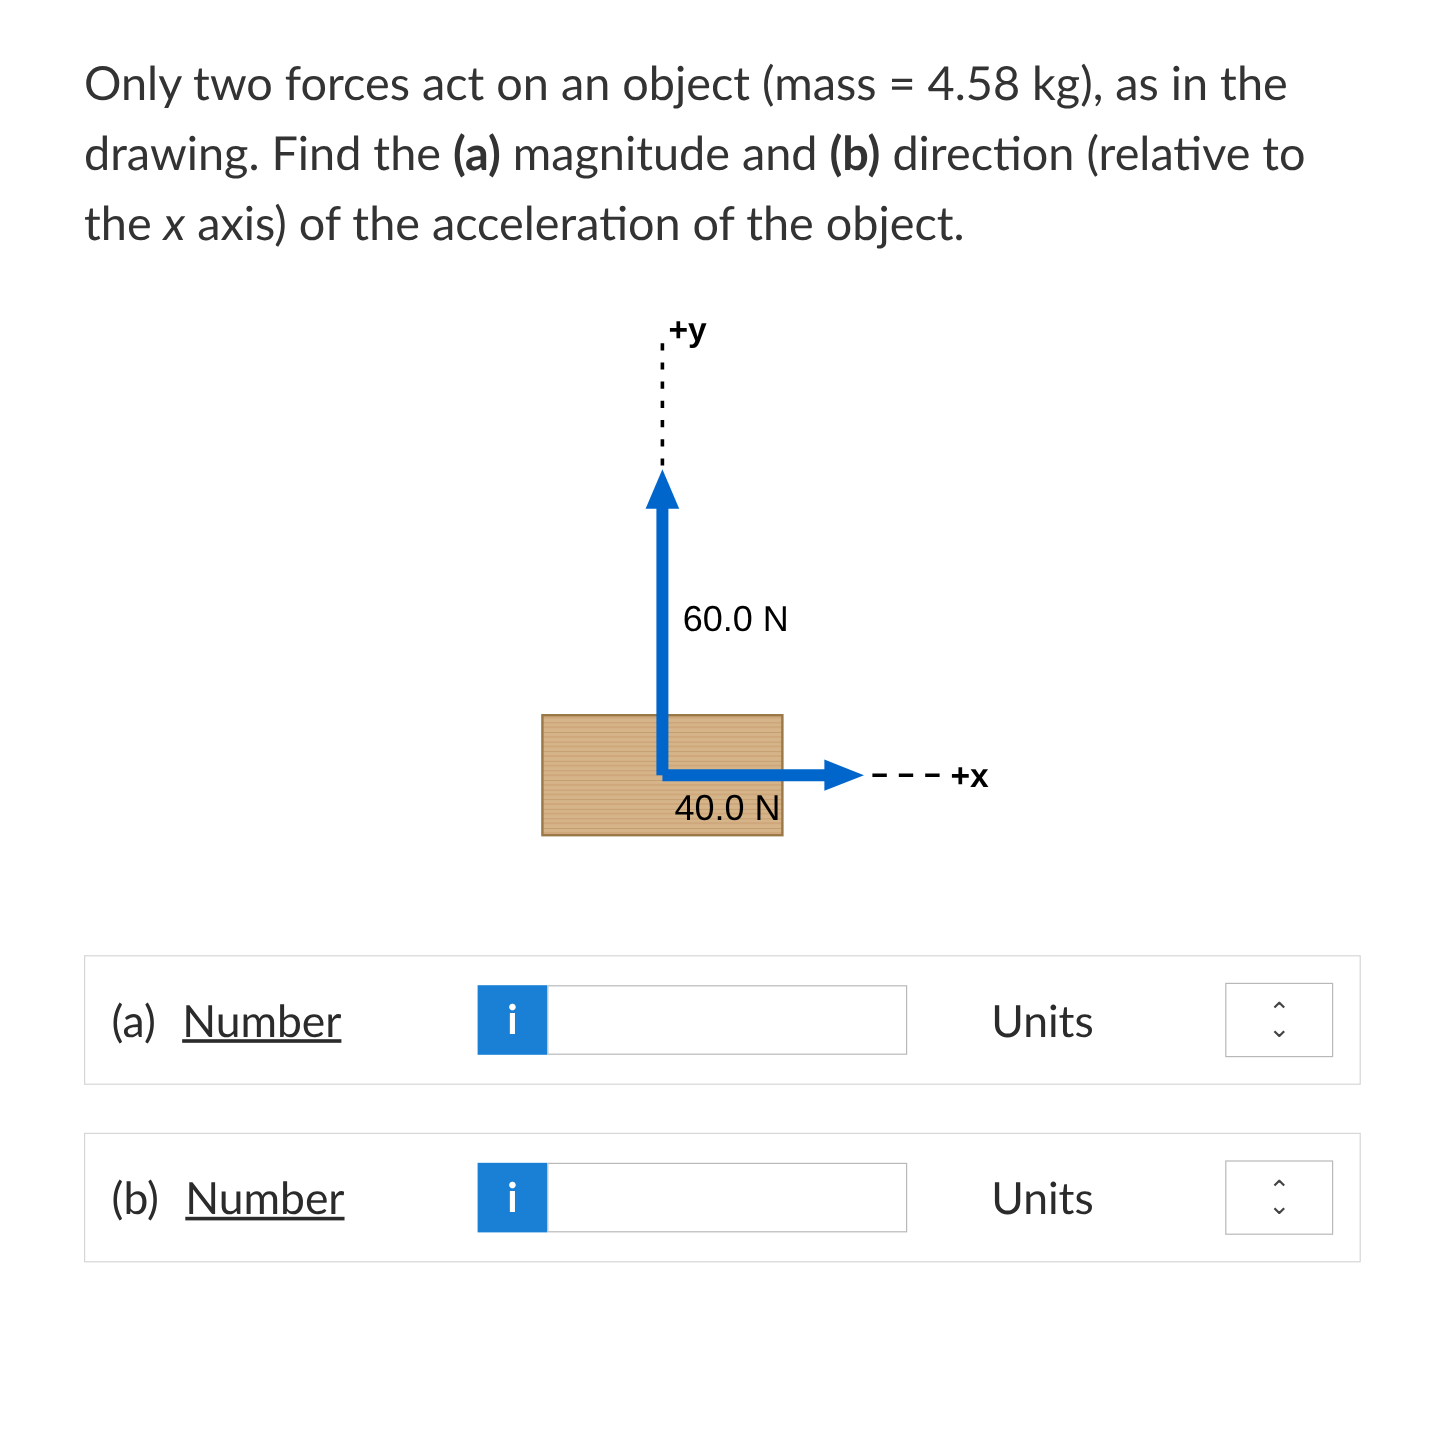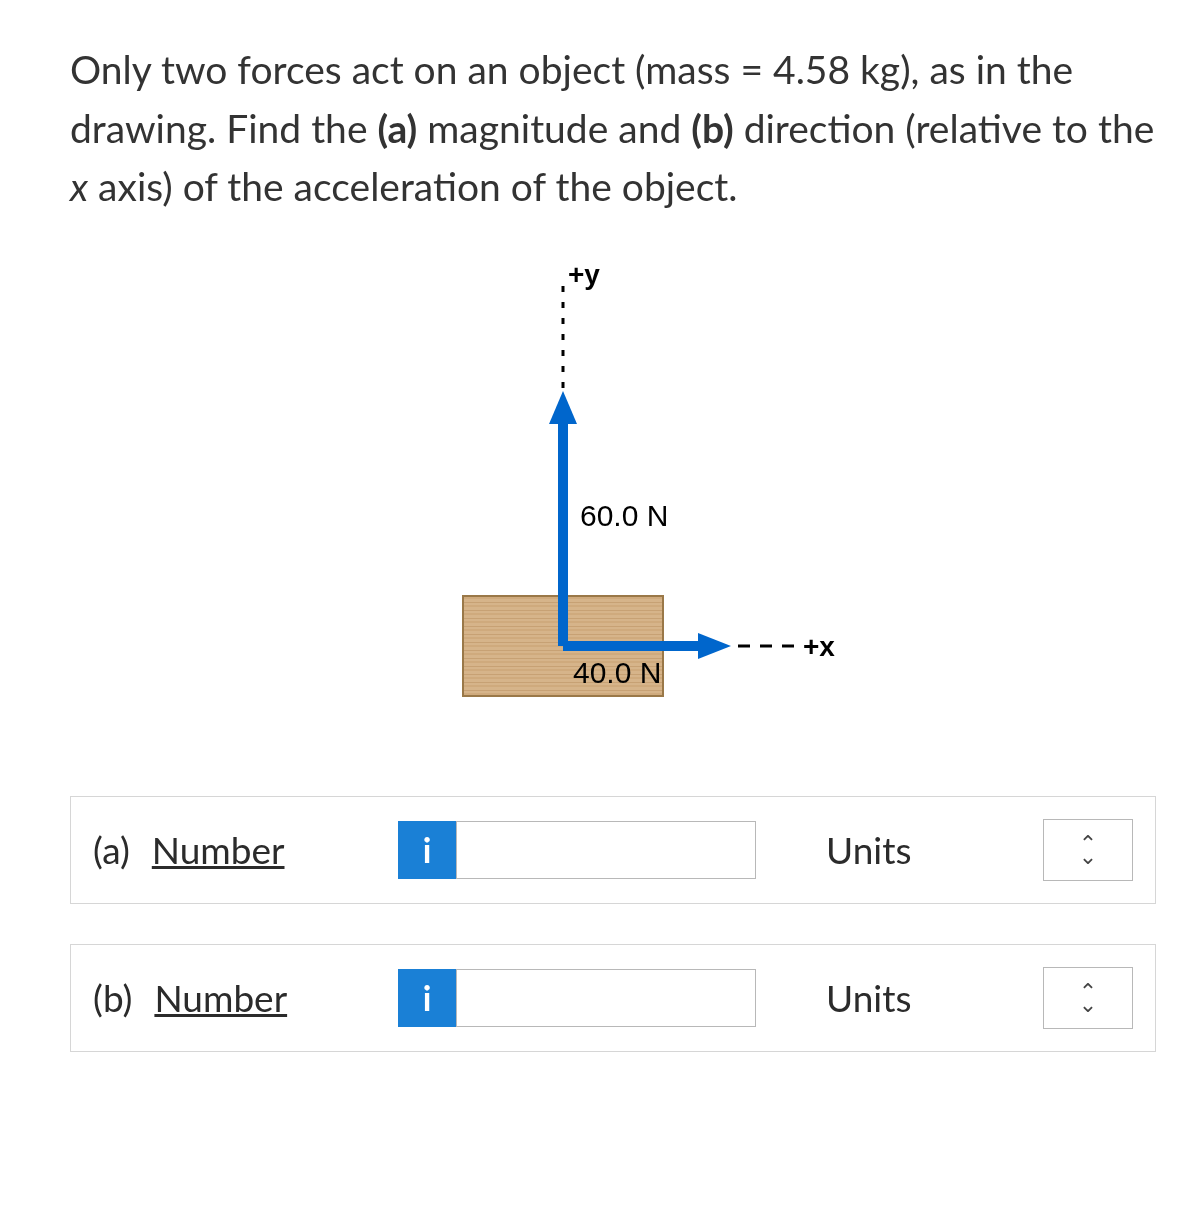--- a/index.html
+++ b/index.html
@@ -5,21 +5,21 @@
   * { box-sizing: border-box; }
   body {
     margin: 0;
     padding: 0;
     background: #fff;
     font-family: "Lato", "Helvetica Neue", Arial, sans-serif;
     color: #2b2b2b;
     width: 1200px;
   }
   .page {
-    padding: 40px 44px 60px 70px;
+    padding: 40px 66px 60px 70px;
   }
   .question-text {
     font-size: 39px;
     line-height: 1.5;
     color: #333;
     margin-bottom: 50px;
   }
   .question-text b { font-weight: 700; }
   .italic-var { font-style: italic; }
   

